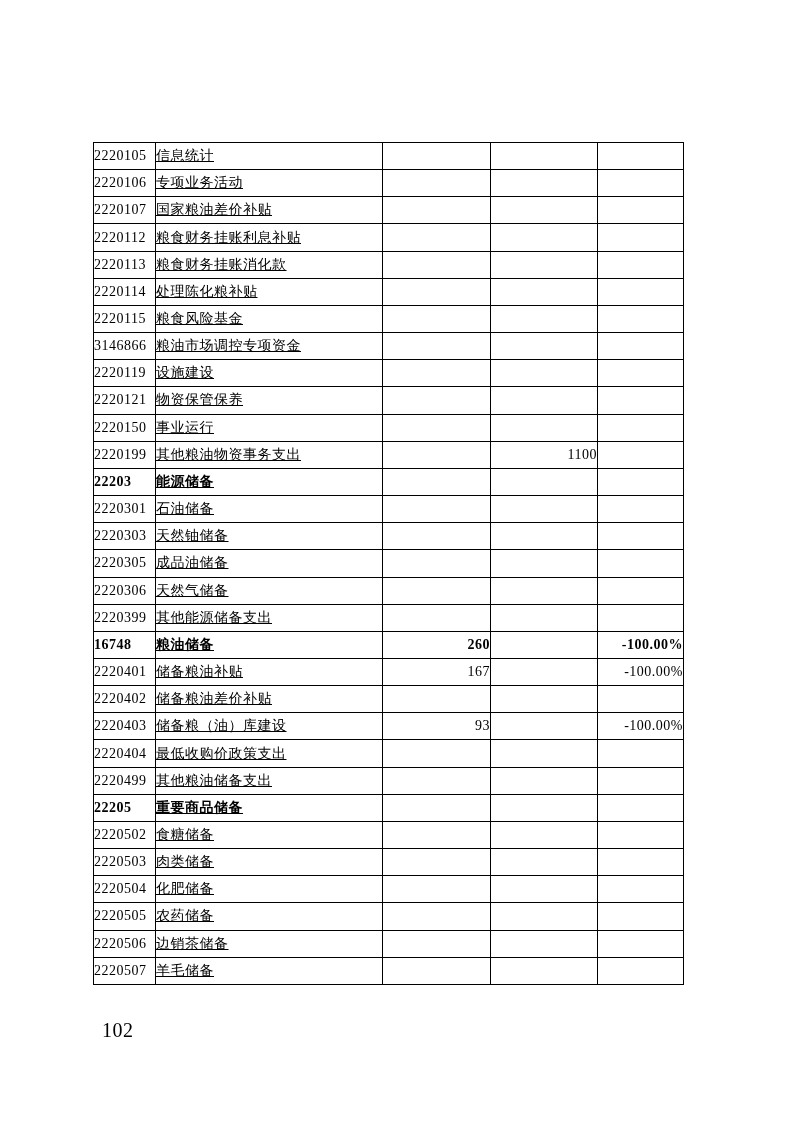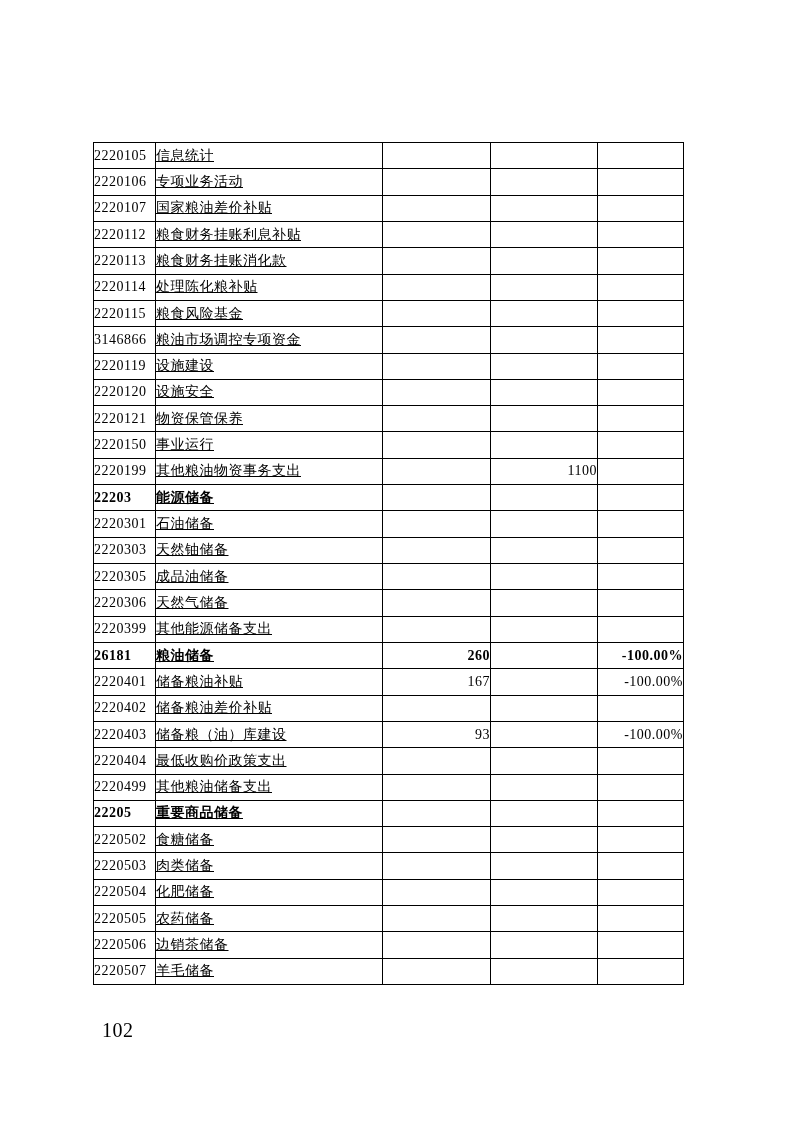--- a/index.html
+++ b/index.html
@@ -132,27 +132,20 @@
           <td class="num-cell"></td>
         </tr>
         <tr>
           <td class="code-cell">2220119</td>
           <td class="name-cell">设施建设</td>
           <td class="num-cell"></td>
           <td class="num-cell"></td>
           <td class="num-cell"></td>
         </tr>
         <tr>
-          <td class="code-cell">2220120</td>
-          <td class="name-cell">设施安全</td>
-          <td class="num-cell"></td>
-          <td class="num-cell"></td>
-          <td class="num-cell"></td>
-        </tr>
-        <tr>
           <td class="code-cell">2220121</td>
           <td class="name-cell">物资保管保养</td>
           <td class="num-cell"></td>
           <td class="num-cell"></td>
           <td class="num-cell"></td>
         </tr>
         <tr>
           <td class="code-cell">2220150</td>
           <td class="name-cell">事业运行</td>
           <td class="num-cell"></td>
@@ -202,21 +195,21 @@
           <td class="num-cell"></td>
         </tr>
         <tr>
           <td class="code-cell">2220399</td>
           <td class="name-cell">其他能源储备支出</td>
           <td class="num-cell"></td>
           <td class="num-cell"></td>
           <td class="num-cell"></td>
         </tr>
         <tr class="section-row">
-          <td class="code-cell">26181</td>
+          <td class="code-cell">16748</td>
           <td class="name-cell">粮油储备</td>
           <td class="num-cell">260</td>
           <td class="num-cell"></td>
           <td class="num-cell">-100.00%</td>
         </tr>
         <tr>
           <td class="code-cell">2220401</td>
           <td class="name-cell">储备粮油补贴</td>
           <td class="num-cell">167</td>
           <td class="num-cell"></td>

